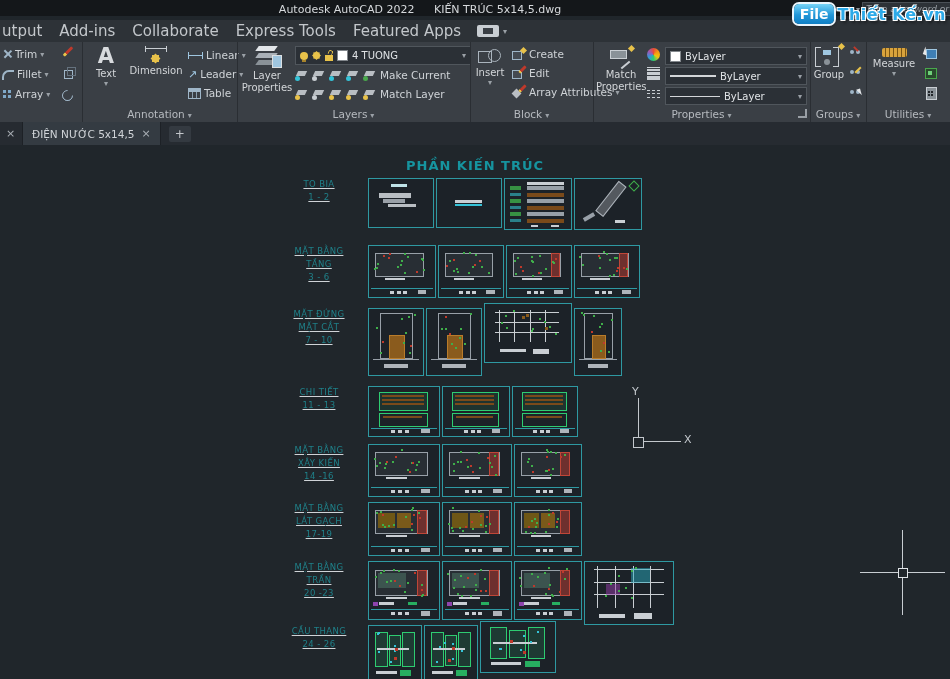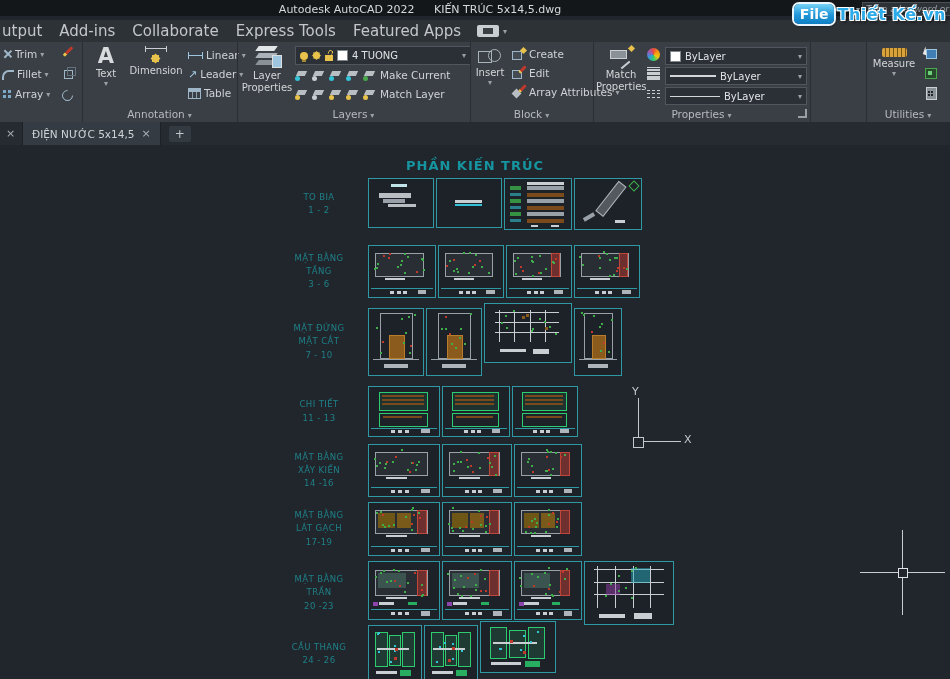--- a/index.html
+++ b/index.html
@@ -138,21 +138,21 @@
   .tab.partial{width:10px;padding:0 6px;background:#262b31;}
   .tab.active{background:#343b42;}
   .close-x{color:#aab0b6;font-size:11px;line-height:1;}
   .tab.plusbtn{margin-left:8px;align-self:center;height:16px;padding:0 6px;background:#343a41;border-radius:2px;border-right:none;}
   .plus-glyph{font-size:12px;color:#c3c7cb;line-height:1;}
 
   
   .canvas{position:absolute;left:0;top:145px;width:950px;height:534px;background:#20262b;overflow:hidden;}
   .canvas-title{position:absolute;left:0;top:13px;width:950px;text-align:center;font-size:13px;font-weight:bold;
       letter-spacing:1px;color:#16949f;}
-  .draw-row{position:absolute;left:282px;display:flex;align-items:center;gap:12px;}
+  .draw-row{position:absolute;left:282px;display:flex;align-items:flex-start;gap:12px;text-decoration:underline;}
   .row-label{width:74px;flex:0 0 74px;text-align:center;font-size:8.5px;line-height:1.55;color:#1f8089;letter-spacing:.4px;}
   .thumbs{display:flex;gap:2px;align-items:flex-start;}
   .thumb{position:relative;border:1px solid #2e99a2;background:#1c2228;overflow:hidden;flex:0 0 auto;}
   .watermark{position:absolute;left:336px;top:482px;font-size:30px;font-weight:bold;color:#8d969c;opacity:.8;
       letter-spacing:.5px;white-space:nowrap;z-index:5;pointer-events:none;
       text-shadow:0 1px 0 rgba(255,255,255,.15),2px 3px 3px rgba(0,0,0,.6);}
   .ucs{position:absolute;left:0;top:0;}
   .ucs .vax{position:absolute;left:638px;top:253px;width:1px;height:44px;background:#c3c8cd;}
   .ucs .hax{position:absolute;left:641px;top:296px;width:40px;height:1px;background:#c3c8cd;}
   .ucs .org{position:absolute;left:633px;top:292px;width:9px;height:9px;border:1px solid #c3c8cd;background:#20262b;}
@@ -404,20 +404,42 @@
         <span>ByLayer</span>
         <span class="caret">▾</span>
       </div>
       <div class="plabel">
         <span>Properties</span><span class="caret">▾</span>
       </div>
       <div class="launcher"></div>
     </div>
     <div class="vsep" style="left:810px;"></div>
 
+    <div class="panel" style="left:810px;width:56px;">
+      <div class="bigbtn" style="left:2px;top:4px;width:34px;">
+        <span class="ic grpic">
+            <i class="gsq"></i>
+            <i class="gci"></i>
+            <i class="star4"></i>
+          </span>
+        <span>Group</span>
+      </div>
+      <div class="mrow" style="left:39px;top:5px;">
+          <span class="ic gm gm1"></span>
+        </div>
+      <div class="mrow" style="left:39px;top:25px;">
+          <span class="ic gm gm2"></span>
+        </div>
+      <div class="mrow" style="left:39px;top:45px;">
+          <span class="ic gm gm3"></span>
+        </div>
+      <div class="plabel">
+        <span>Groups</span><span class="caret">▾</span>
+      </div>
+    </div>
     <div class="vsep" style="left:866px;"></div>
 
     <div class="panel" style="left:866px;width:84px;">
       <div class="bigbtn" style="left:4px;top:6px;width:48px;">
         <span class="ic ruler"></span>
         <span>Measure</span>
         <span class="caret">▾</span>
       </div>
       <div class="mrow" style="left:58px;top:5px;">
           <span class="ic um um1"></span>

